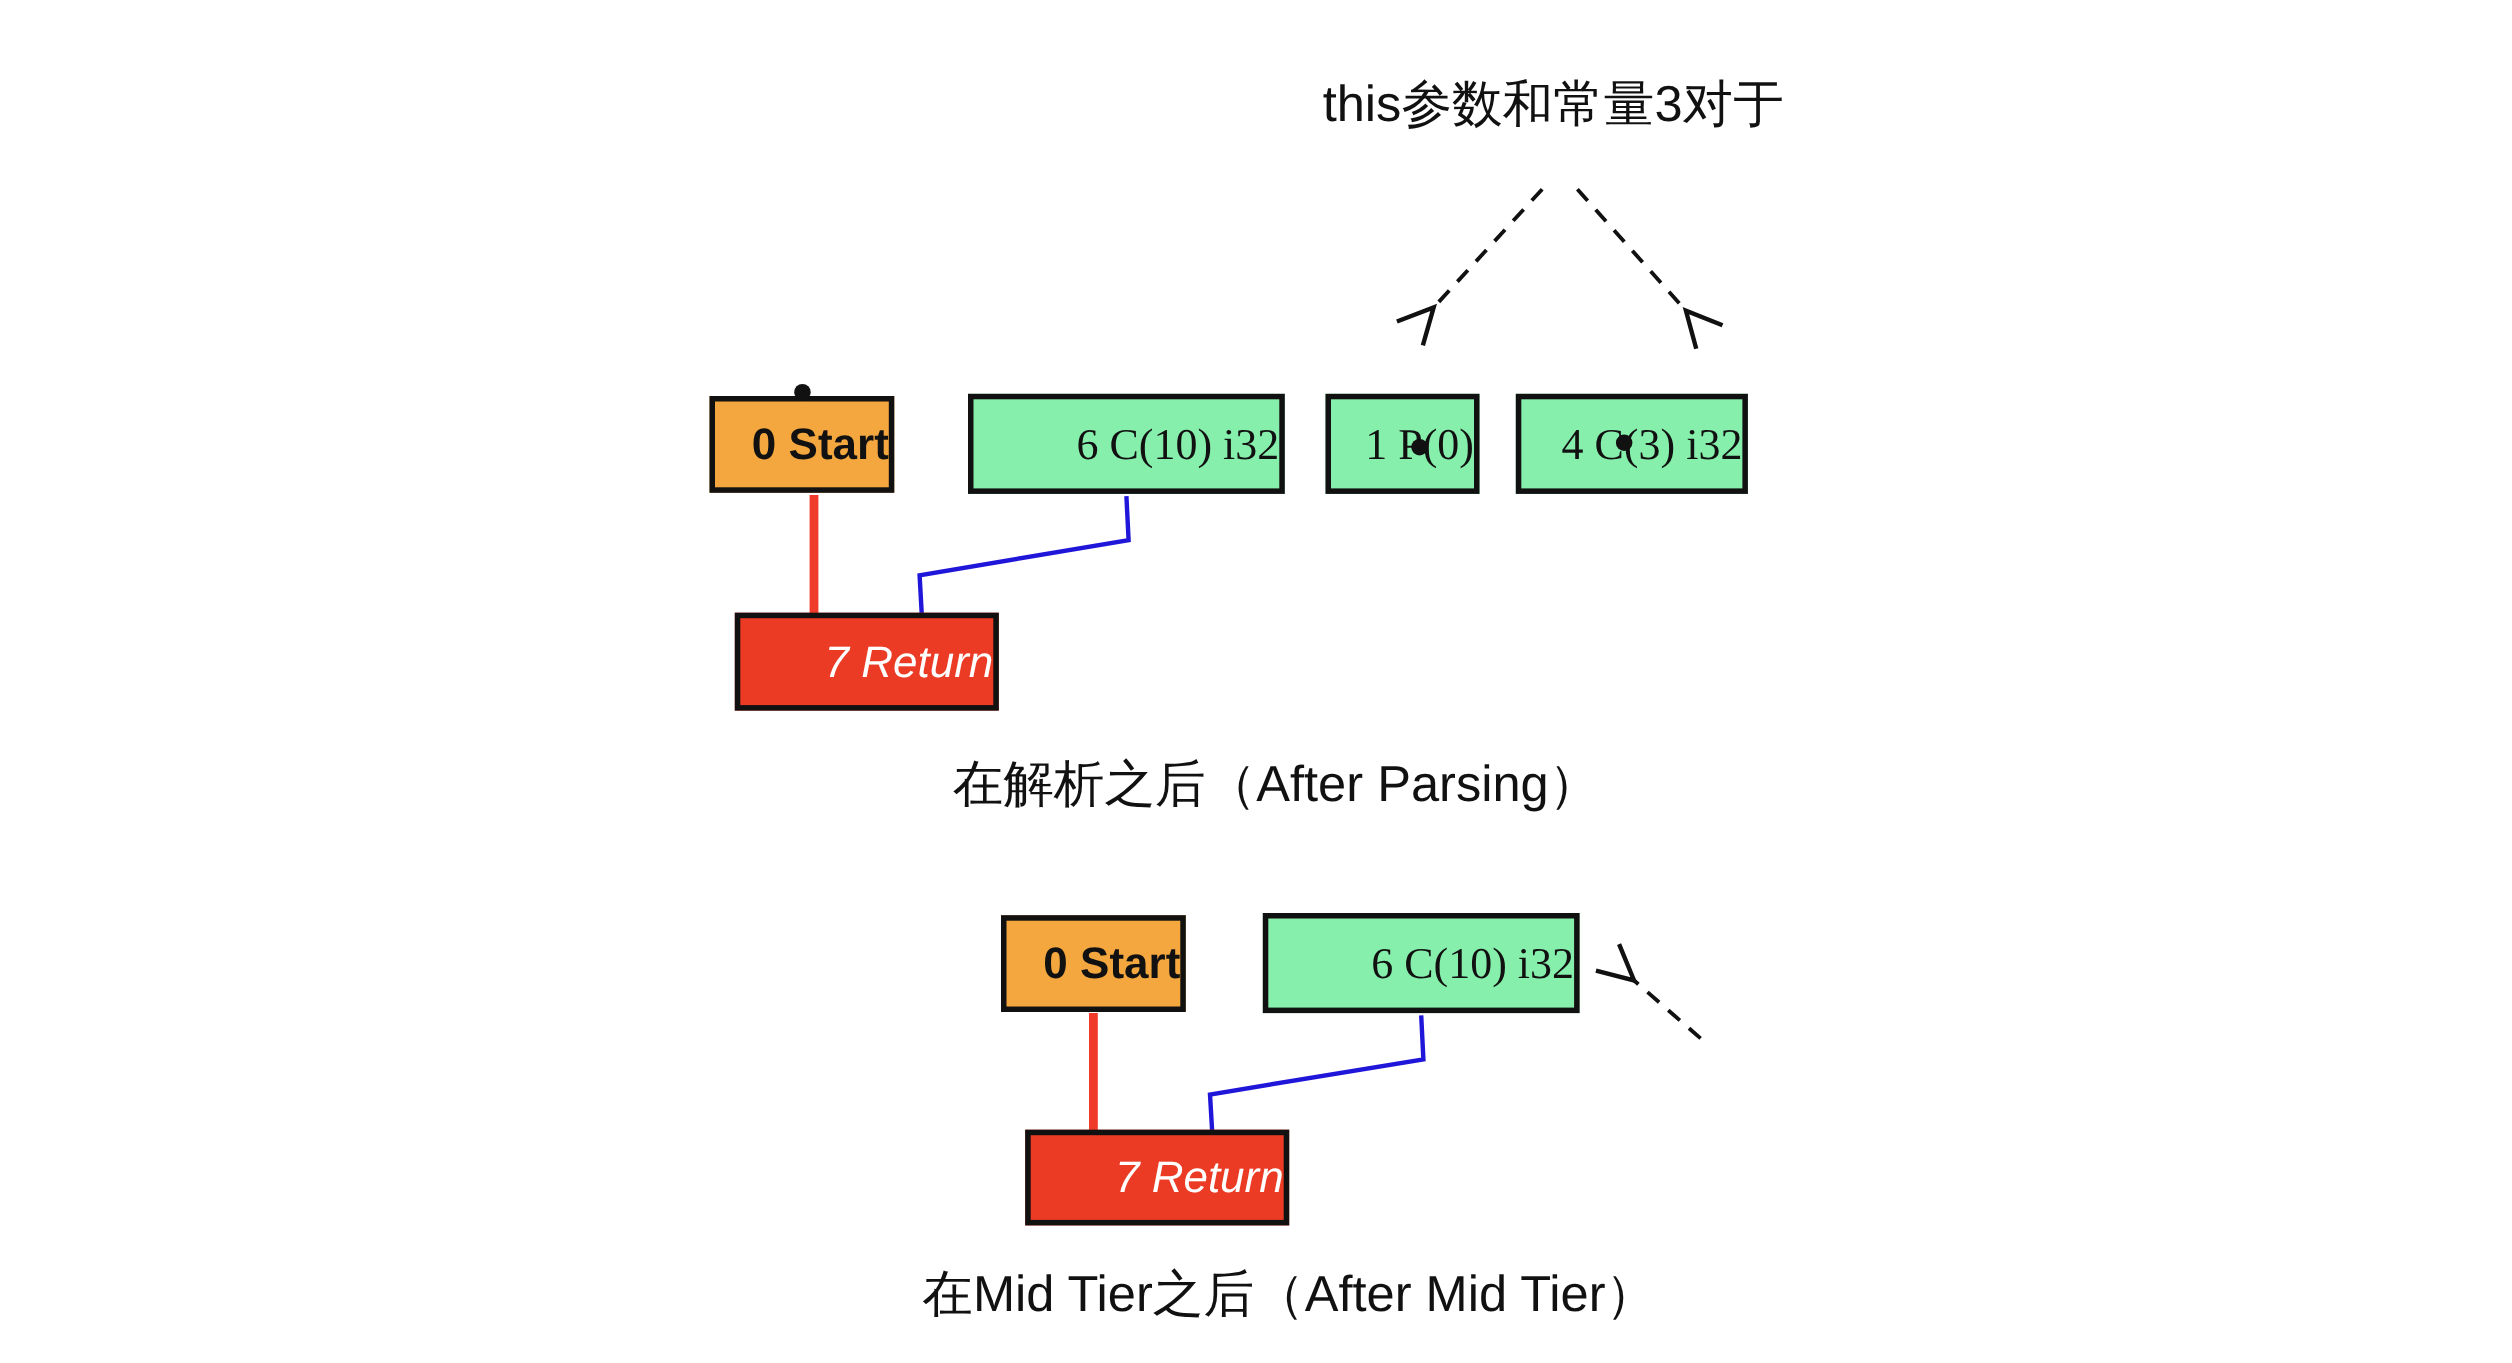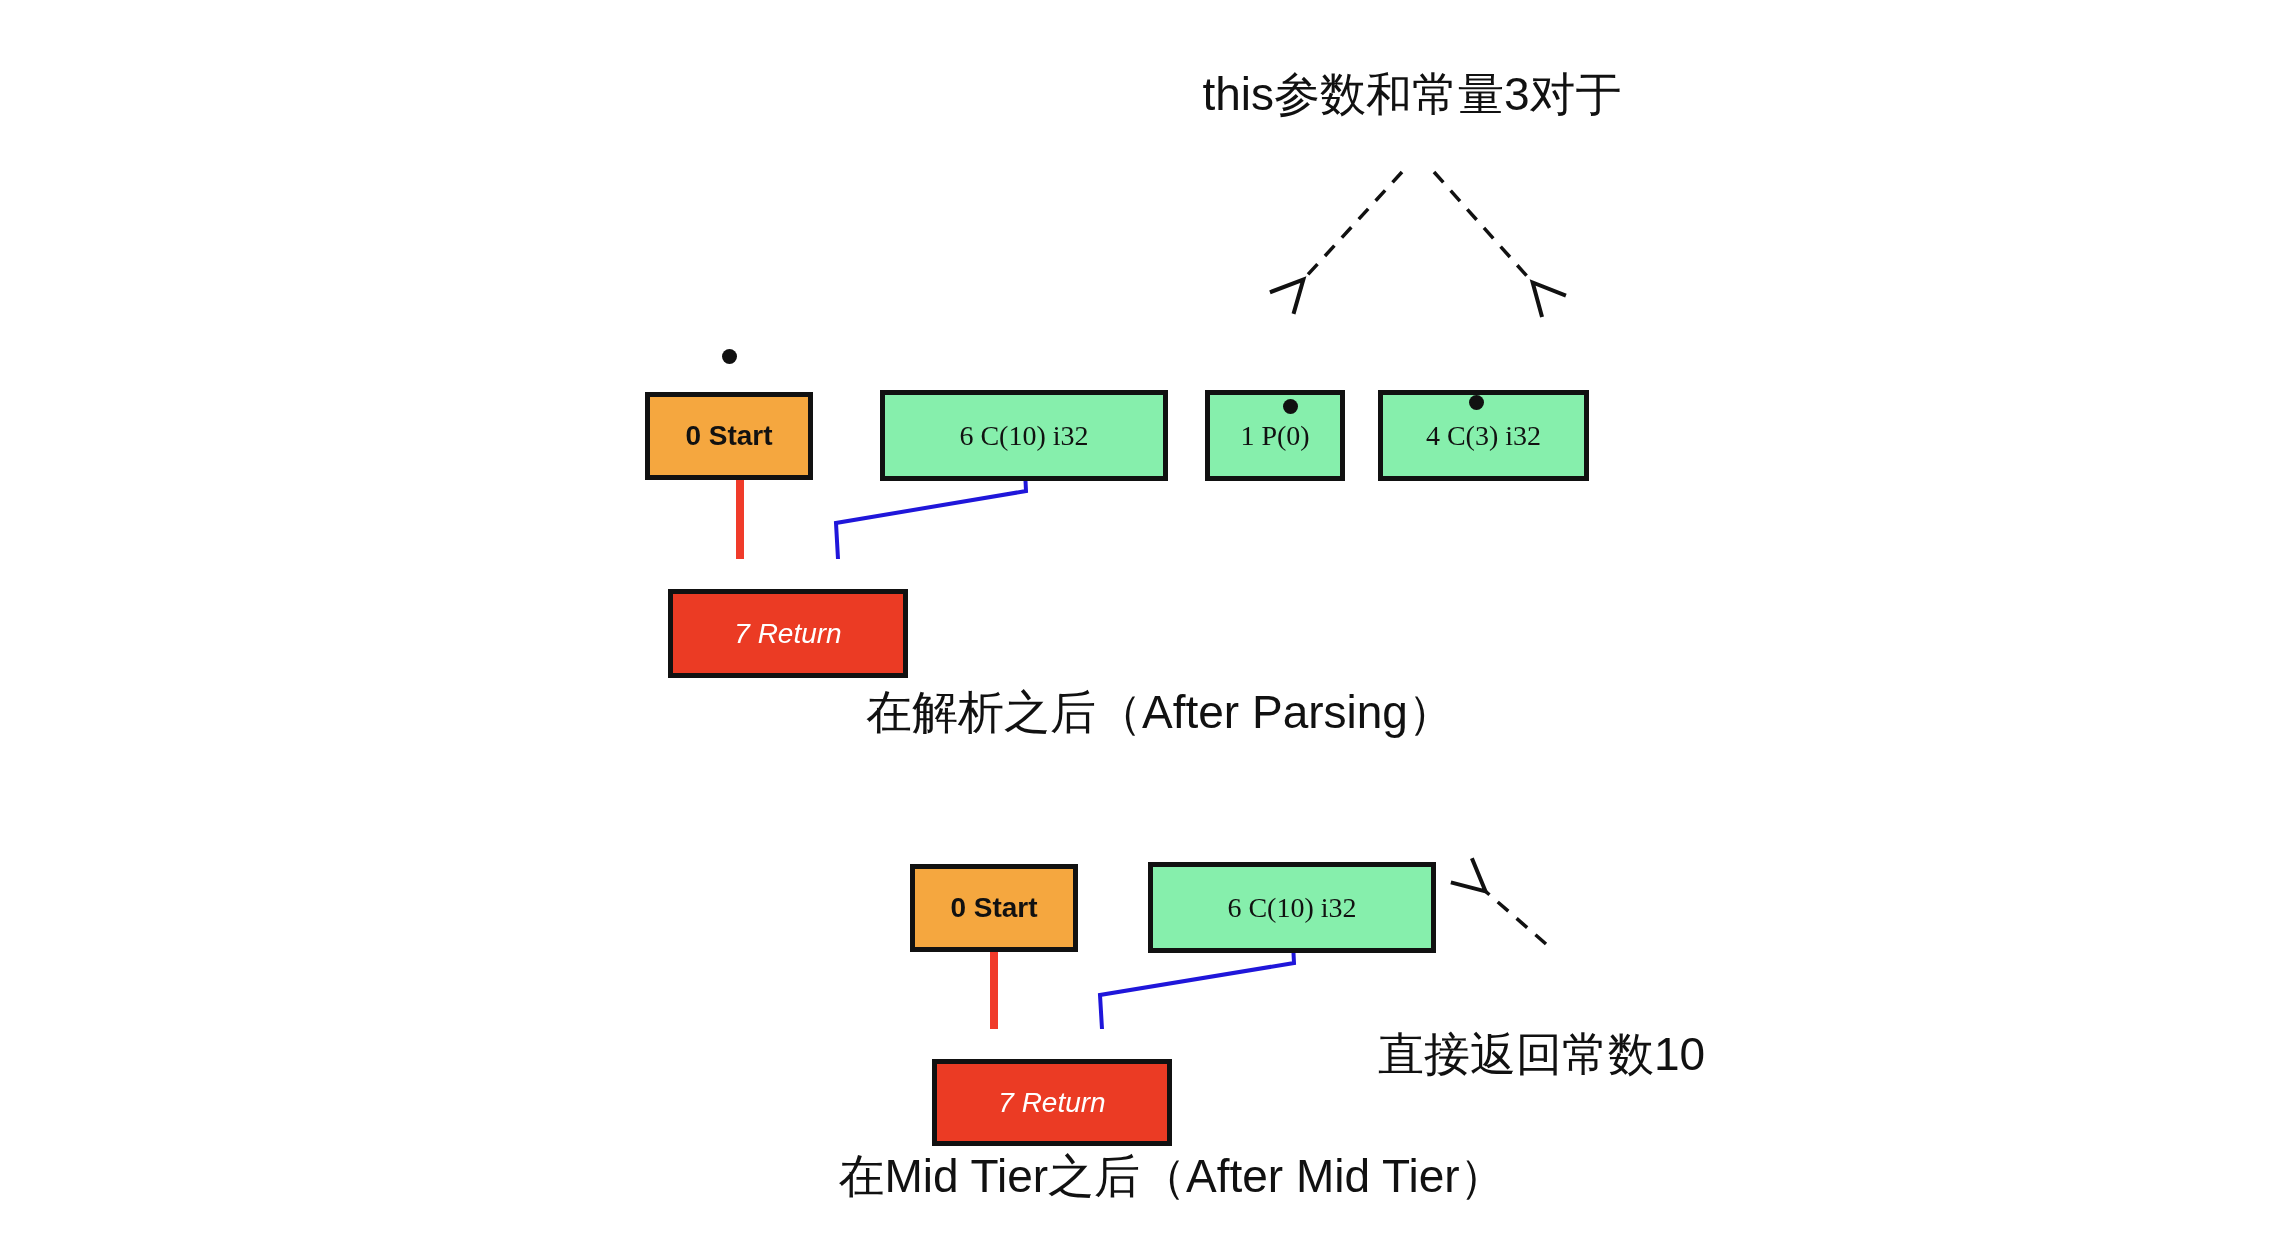--- a/index.html
+++ b/index.html
@@ -12,22 +12,22 @@
     overflow:hidden;
   }
   .edges{position:absolute;left:0;top:0;}
   .red-edge{stroke:#F03B2A;stroke-width:8;fill:none;}
   .blue-edge{stroke:#1F16DA;stroke-width:4;fill:none;stroke-linejoin:miter;}
   .dashed{stroke:#111111;stroke-width:3.5;fill:none;stroke-dasharray:14 11;}
   .node{
     position:absolute;
     box-sizing:border-box;
     border:5px solid #111111;
-    display:flex;align-items:center;justify-content:center;
-    font-size:28px;line-height:1;white-space:nowrap;margin-top:32px;
+    display:flex;align-items:center;justify-content:flex-end;
+    font-size:40px;line-height:1;white-space:nowrap;
   }
   .node.orange{background:#F5A73F;font-weight:bold;}
   .node.gray{background:#86efac;font-family:Liberation Serif, serif;}
   .node.red{background:#EB3B24;color:#ffffff;font-style:italic;}
   .dot{
     position:absolute;width:15px;height:15px;border-radius:50%;
     background:#111111;z-index:5;
   }
   .note{
     position:absolute;font-size:46px;line-height:1.28;text-align:center;white-space:nowrap;margin-top:41px;
@@ -91,21 +91,18 @@
   <div class="node orange" style="left:910px;top:832px;width:168px;height:88px;">
     <span>0 Start</span>
   </div>
   <div class="node gray" style="left:1148px;top:830px;width:288px;height:91px;">
     <span>6 C(10) i32</span>
   </div>
   <div class="node red" style="left:932px;top:1027px;width:240px;height:87px;">
     <span>7 Return</span>
   </div>
 
-  <div class="note" style="left:1378px;top:984px;">
-    <span>直接返回常数10</span>
-  </div>
 
   <div class="caption" style="left:722px;top:1146px;width:900px;">
     <span>在Mid Tier之后（After Mid Tier）</span>
   </div>
 
 </div>
 
 </body></html>

